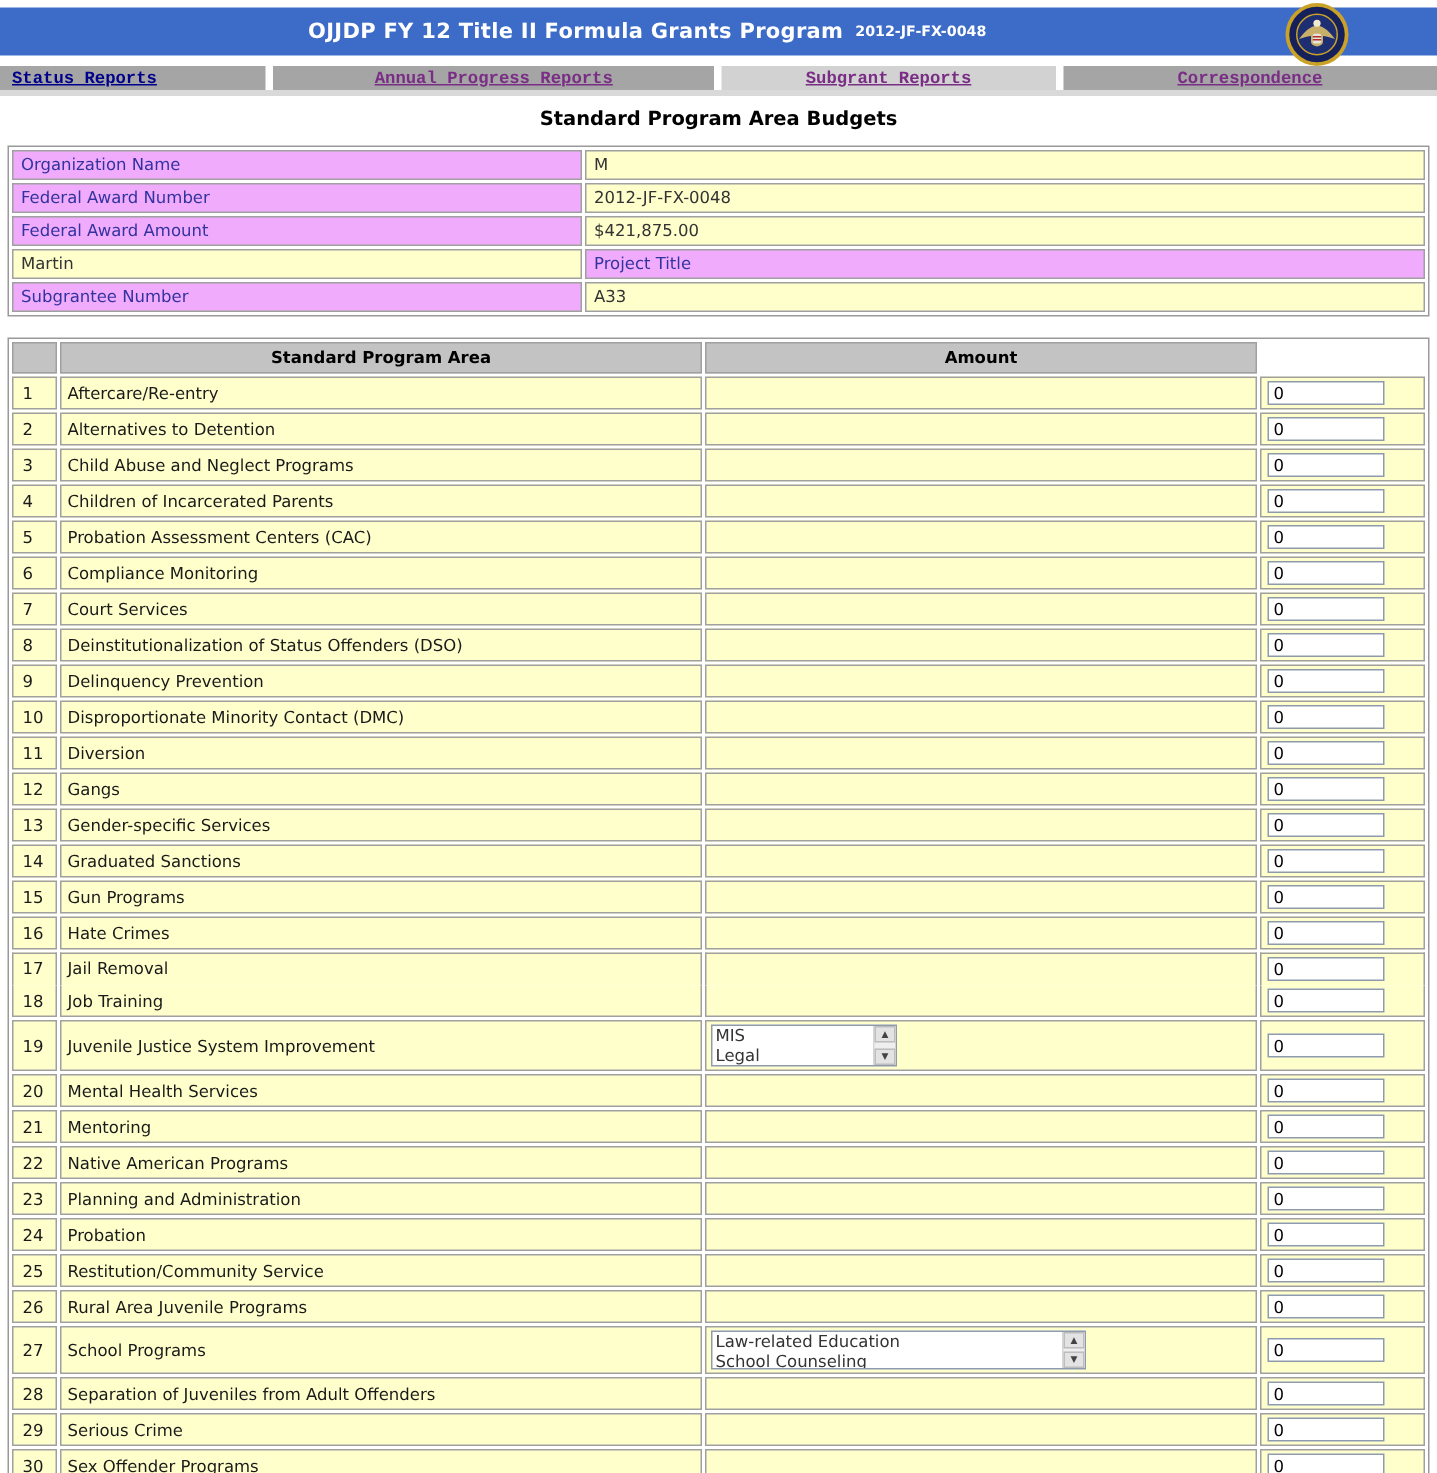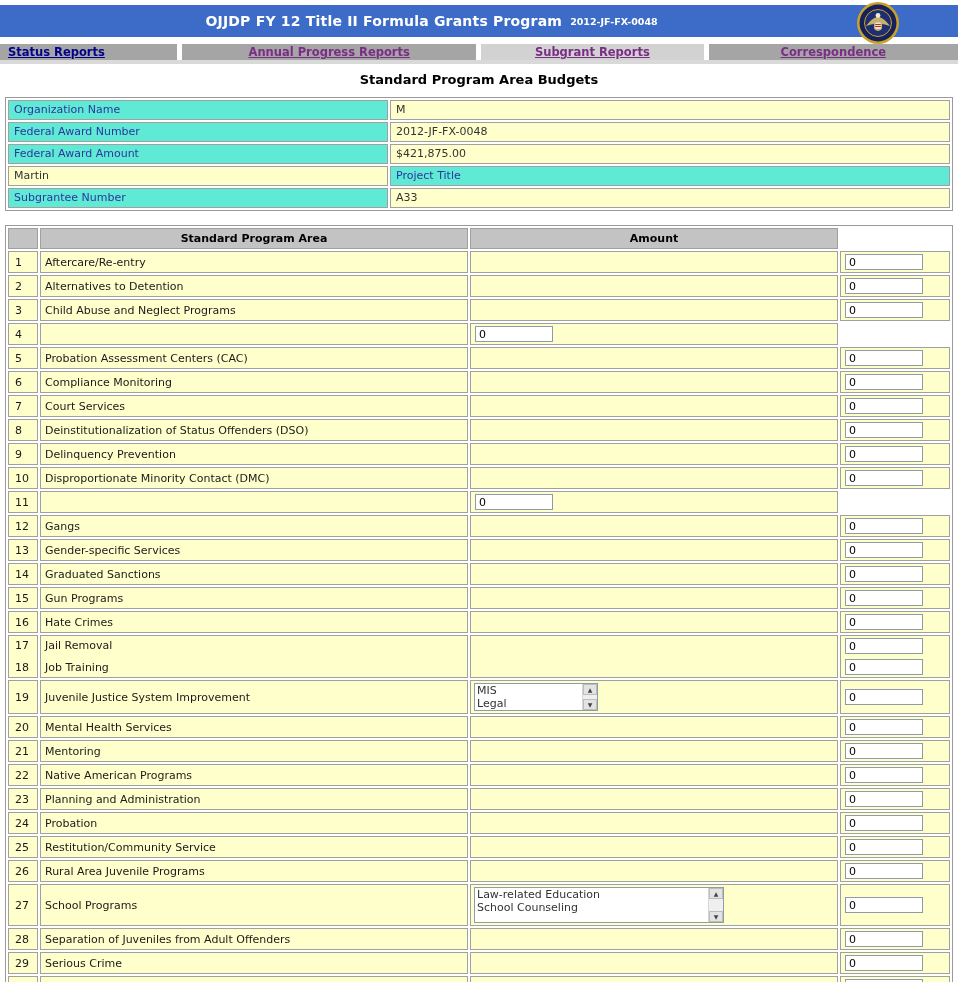--- a/index.html
+++ b/index.html
@@ -9,37 +9,37 @@
   
   .topbar-wrap { position:relative; margin-top:5px; }
   .topbar { height:32px; background:#3c6cc8; display:flex; align-items:center; justify-content:center; padding-right:95px; }
   .topbar .t-main { color:#fff; font-weight:bold; font-size:14px; letter-spacing:.2px; }
   .topbar .t-sub { color:#fff; font-weight:bold; font-size:9.5px; margin-left:8px; }
   .seal { position:absolute; top:-4px; right:58px; width:44px; height:44px; }
 
   
   .tabs { display:flex; gap:5px; margin-top:7px; }
   .tab { height:16px; background:#a5a5a5; display:flex; align-items:center; justify-content:center;
-         font-weight:bold; font-size:11.5px; text-decoration:underline; cursor:pointer; }
+         font-weight:bold; font-size:11.5px; text-decoration:underline; cursor:pointer;font-family:Liberation Mono, monospace; }
   .tab.active { background:#d2d2d2; }
   .tab-1 { width:183px; justify-content:flex-start; padding-left:8px; color:#00008b; }
   .tab-2 { width:304px; color:#7a2d85; }
   .tab-3 { width:230px; color:#7a2d85; }
   .tab-4 { width:258px; color:#7a2d85; }
   .tab-strip { height:4px; background:#d9d9d9; }
 
   
   .page-title { text-align:center; font-weight:bold; font-size:13px; color:#000; margin-top:8px; }
 
   
   .info-table { margin:10px 5px 0 5px; border:1px solid #9a9a9a; background:#fff; padding:2px; }
   .info-row { display:grid; grid-template-columns:380px 1fr; column-gap:2px; margin-top:2px; }
   .info-row:first-child { margin-top:0; }
   .info-cell { border:1px solid #a0a0a0; padding:2px 5px 2px; line-height:14px; }
-  .info-label { background:#5eead4; color:#3333a0; }
+  .info-label { background:#f0abfc; color:#3333a0; }
   .info-value { background:#ffffcc; color:#333; }
 
   
   .budget-table { margin:14px 5px 0 5px; border:1px solid #9a9a9a; background:#fff; padding:2px; }
   .bhead { display:grid; grid-template-columns:30px 428px 368px 1fr; column-gap:2px; }
   .bhead .hcell { background:#c3c3c3; border:1px solid #a0a0a0; font-weight:bold; color:#000;
                   text-align:center; padding:3px 2px; line-height:13px; }
   .brow { display:grid; grid-template-columns:30px 428px 368px 1fr; column-gap:2px; margin-top:2px; }
   .brow .cell { background:#ffffcc; border:1px solid #a0a0a0; padding:2px 4px 1px; line-height:12px; color:#1a1a1a;
                 display:flex; align-items:center; }
@@ -139,20 +139,21 @@
       <div class="brow">
     <div class="cell num">3</div>
     <div class="cell area">Child Abuse and Neglect Programs</div>
     <div class="cell sub"></div>
     <div class="cell amt">
           <input class="amount-input" value="0" style="">
         </div>
   </div>
       <div class="brow">
     <div class="cell num">4</div>
+    <div class="cell area">Children of Incarcerated Parents</div>
     <div class="cell sub"></div>
     <div class="cell amt">
           <input class="amount-input" value="0" style="">
         </div>
   </div>
       <div class="brow">
     <div class="cell num">5</div>
     <div class="cell area">Probation Assessment Centers (CAC)</div>
     <div class="cell sub"></div>
     <div class="cell amt">
@@ -194,20 +195,21 @@
       <div class="brow">
     <div class="cell num">10</div>
     <div class="cell area">Disproportionate Minority Contact (DMC)</div>
     <div class="cell sub"></div>
     <div class="cell amt">
           <input class="amount-input" value="0" style="">
         </div>
   </div>
       <div class="brow">
     <div class="cell num">11</div>
+    <div class="cell area">Diversion</div>
     <div class="cell sub"></div>
     <div class="cell amt">
           <input class="amount-input" value="0" style="">
         </div>
   </div>
       <div class="brow">
     <div class="cell num">12</div>
     <div class="cell area">Gangs</div>
     <div class="cell sub"></div>
     <div class="cell amt">
@@ -335,21 +337,21 @@
     <div class="cell area">Rural Area Juvenile Programs</div>
     <div class="cell sub"></div>
     <div class="cell amt">
           <input class="amount-input" value="0" style="">
         </div>
   </div>
       <div class="brow">
     <div class="cell num">27</div>
     <div class="cell area">School Programs</div>
     <div class="cell sub">
-          <div class="listbox" style="width: 250px; height: 36px;">
+          <div class="listbox" style="width: 250px; height: 26px;">
             <div class="opts">
               <div class="opt">Law-related Education</div>
               <div class="opt">School Counseling</div>
             </div>
             <div class="sbar">
               <div class="sbtn">▲</div>
               <div class="sfill"></div>
               <div class="sbtn">▼</div>
             </div>
           </div>

